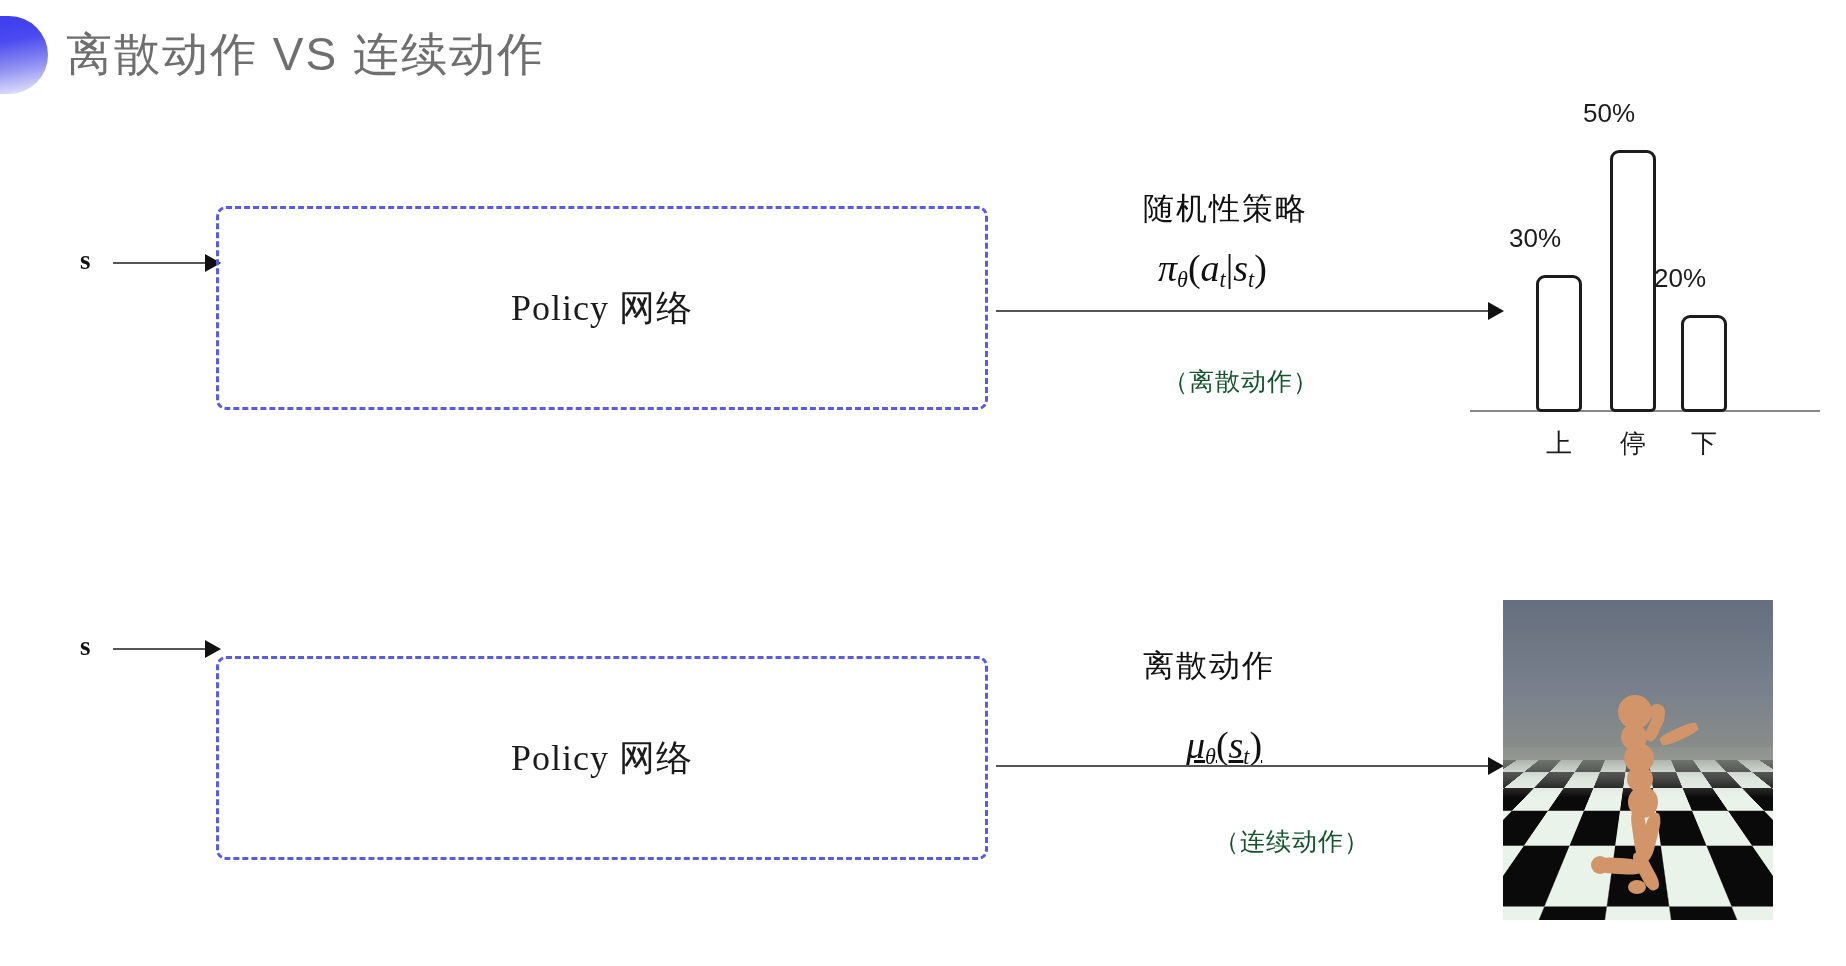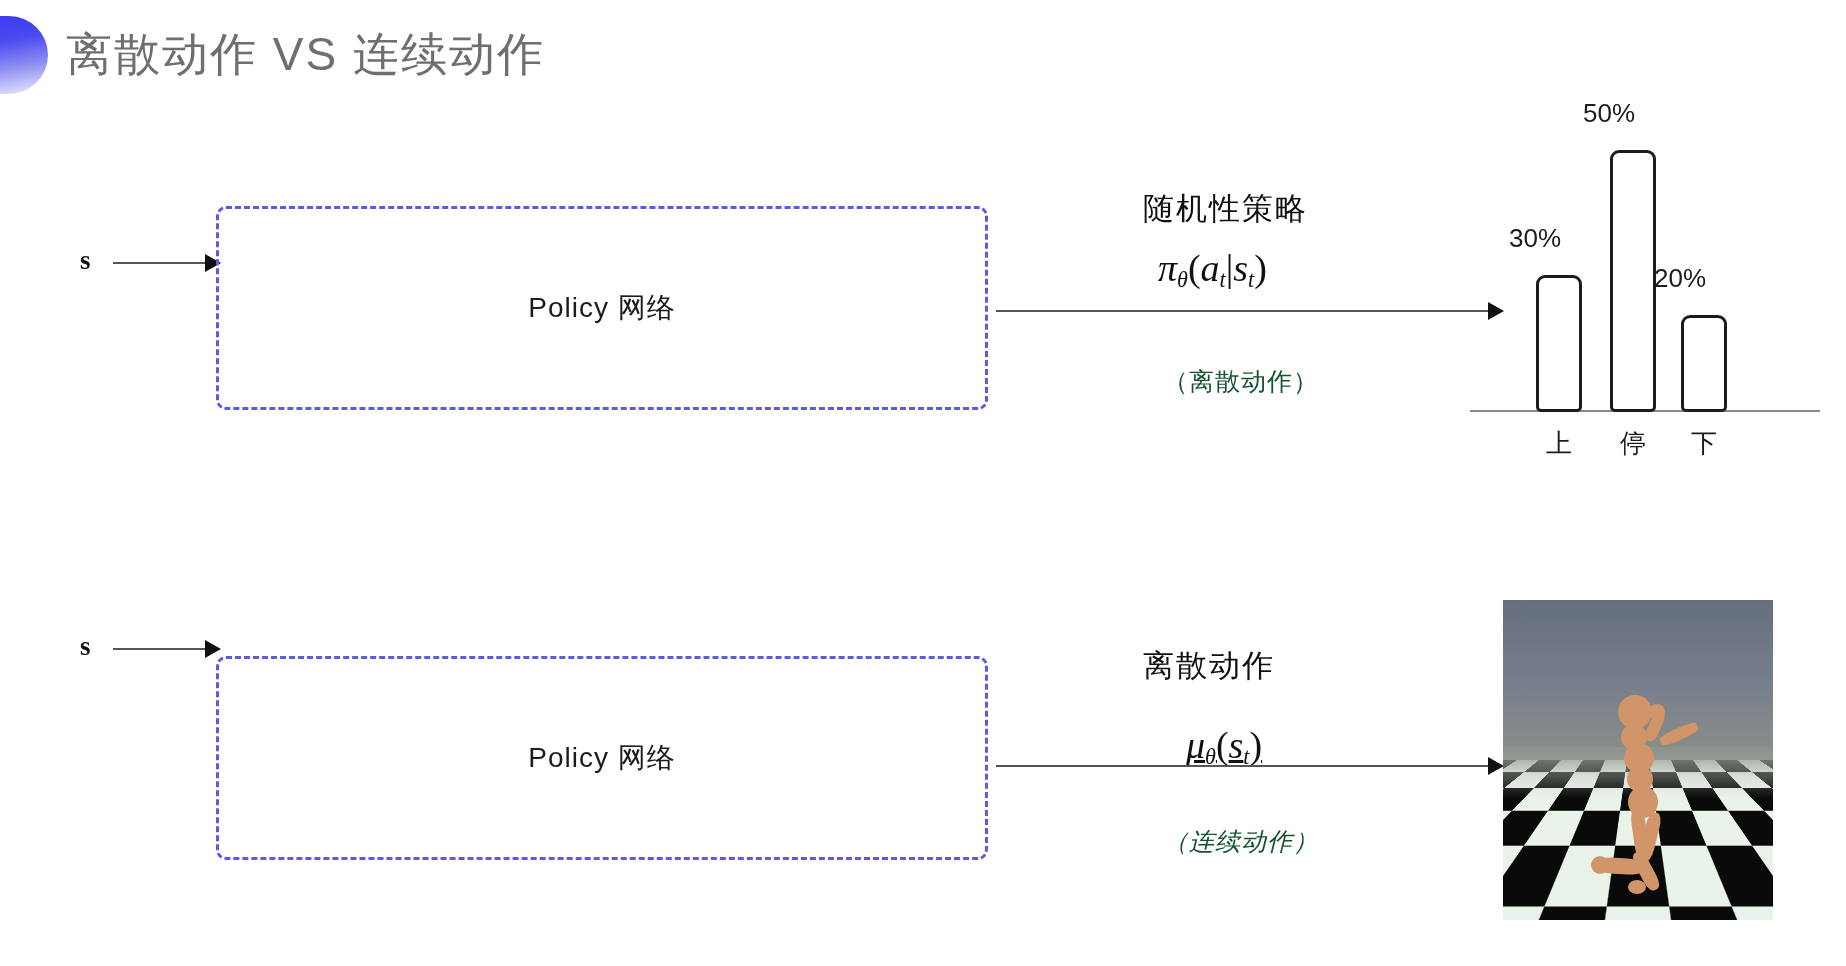--- a/index.html
+++ b/index.html
@@ -45,24 +45,25 @@
     position: absolute;
     box-sizing: border-box;
     border: 3px dashed #5b5be0;
     border-radius: 10px;
     background: transparent;
     display: flex;
     align-items: center;
     justify-content: center;
   }
   .policy-label {
-    font-size: 28px;
+    font-size: 36px;
     color: #1c1c1c;
     letter-spacing: 1px;
     white-space: nowrap;
+    font-family: Liberation Serif, serif;
   }
 
   
   .s-label {
     position: absolute;
     font-size: 27px;
     font-weight: 700;
     color: #111111;
     font-family: "Liberation Serif", "DejaVu Serif", serif;
   }
@@ -235,21 +236,21 @@
 
   <div class="policy-kind" style="left:1143px; top:622px;">离散动作</div>
 
   <div class="formula" style="left:1186px; top:723px;text-decoration:underline;">
     <span>μ</span><sub>θ</sub><span class="up">(</span><span>s</span><sub>t</sub><span class="up">)</span>
   </div>
 
   <div class="arrow-line" style="left:996px; top:765px; width:496px;"></div>
   <div class="arrow-head" style="left:1488px; top:757px;"></div>
 
-  <div class="action-tag" style="left:1163px; top:825px;font-style:italic;">（连续动作）</div>
+  <div class="action-tag" style="left:1214px; top:825px;">（连续动作）</div>
 
   <div class="sim-frame" style="left:1503px; top:600px; width:270px; height:320px;">
     <div class="sim-sky"></div>
     <div class="sim-floor"></div>
     <div class="sim-haze"></div>
 
     <div class="hum round" style="left:115px; top:95px; width:34px; height:34px;"></div>
     <div class="hum round" style="left:118px; top:124px; width:26px; height:26px;"></div>
     <div class="hum round" style="left:121px; top:143px; width:30px; height:30px;"></div>
     <div class="hum round" style="left:124px; top:166px; width:26px; height:26px;"></div>

